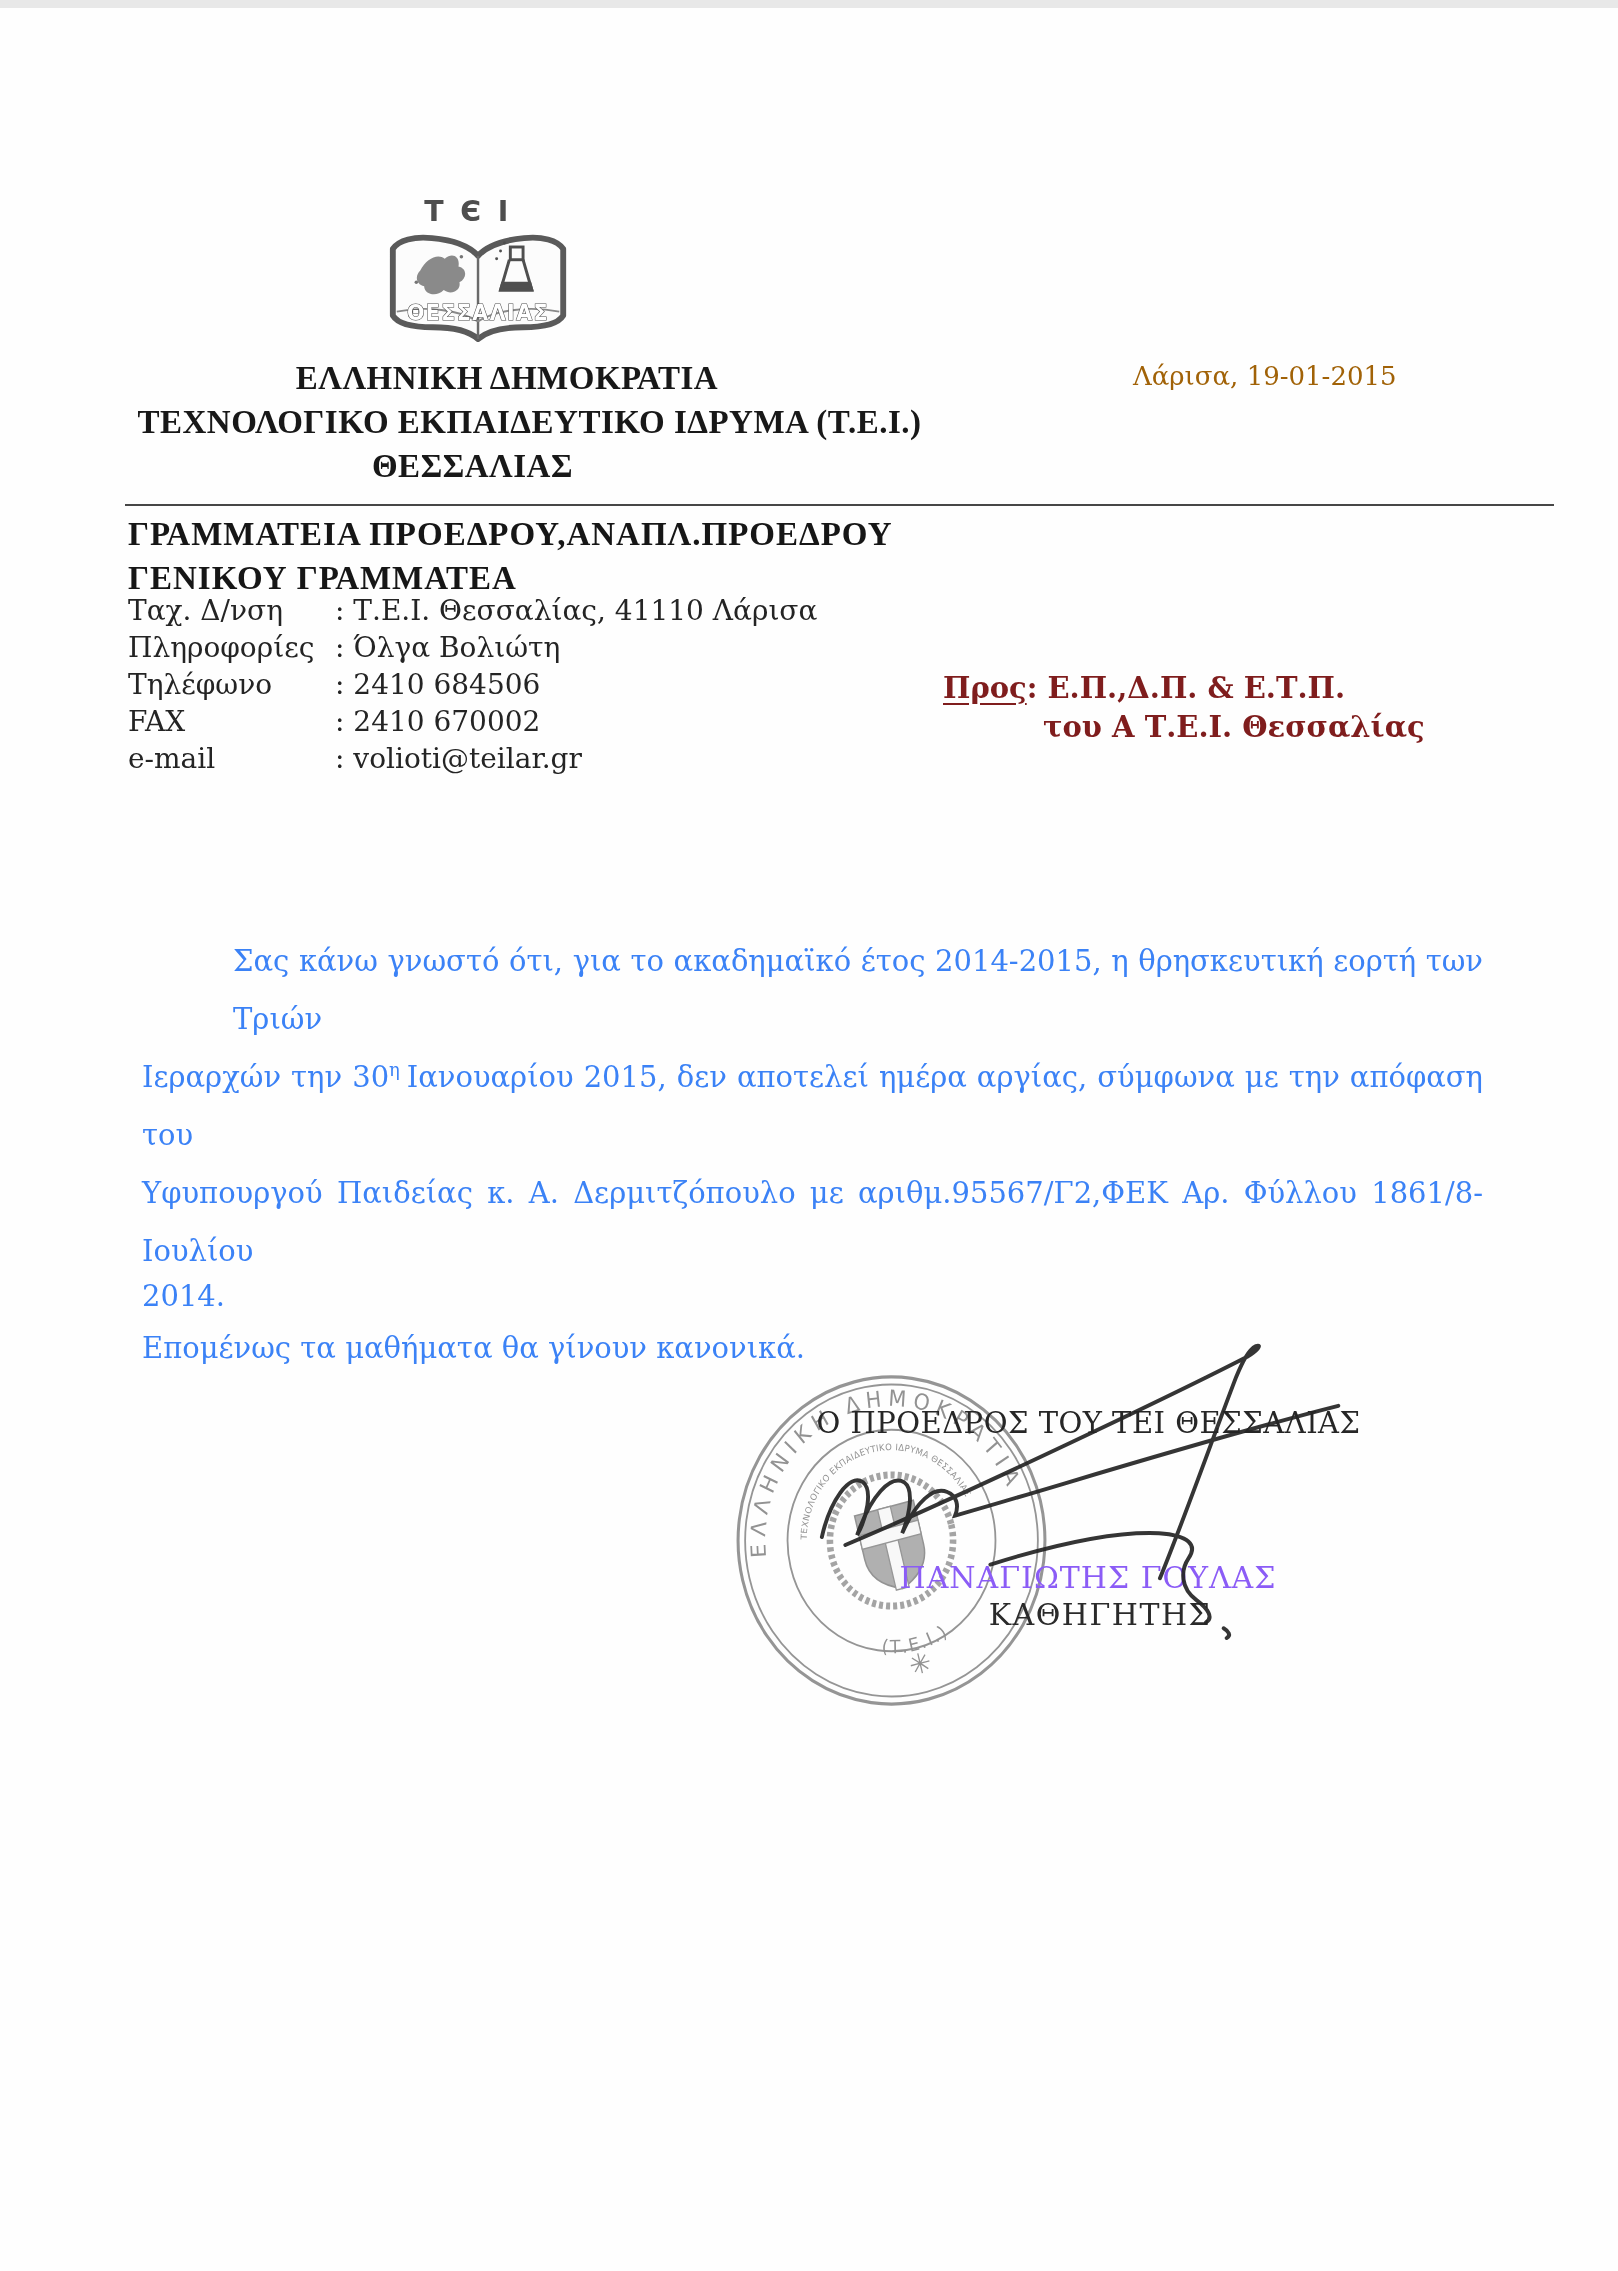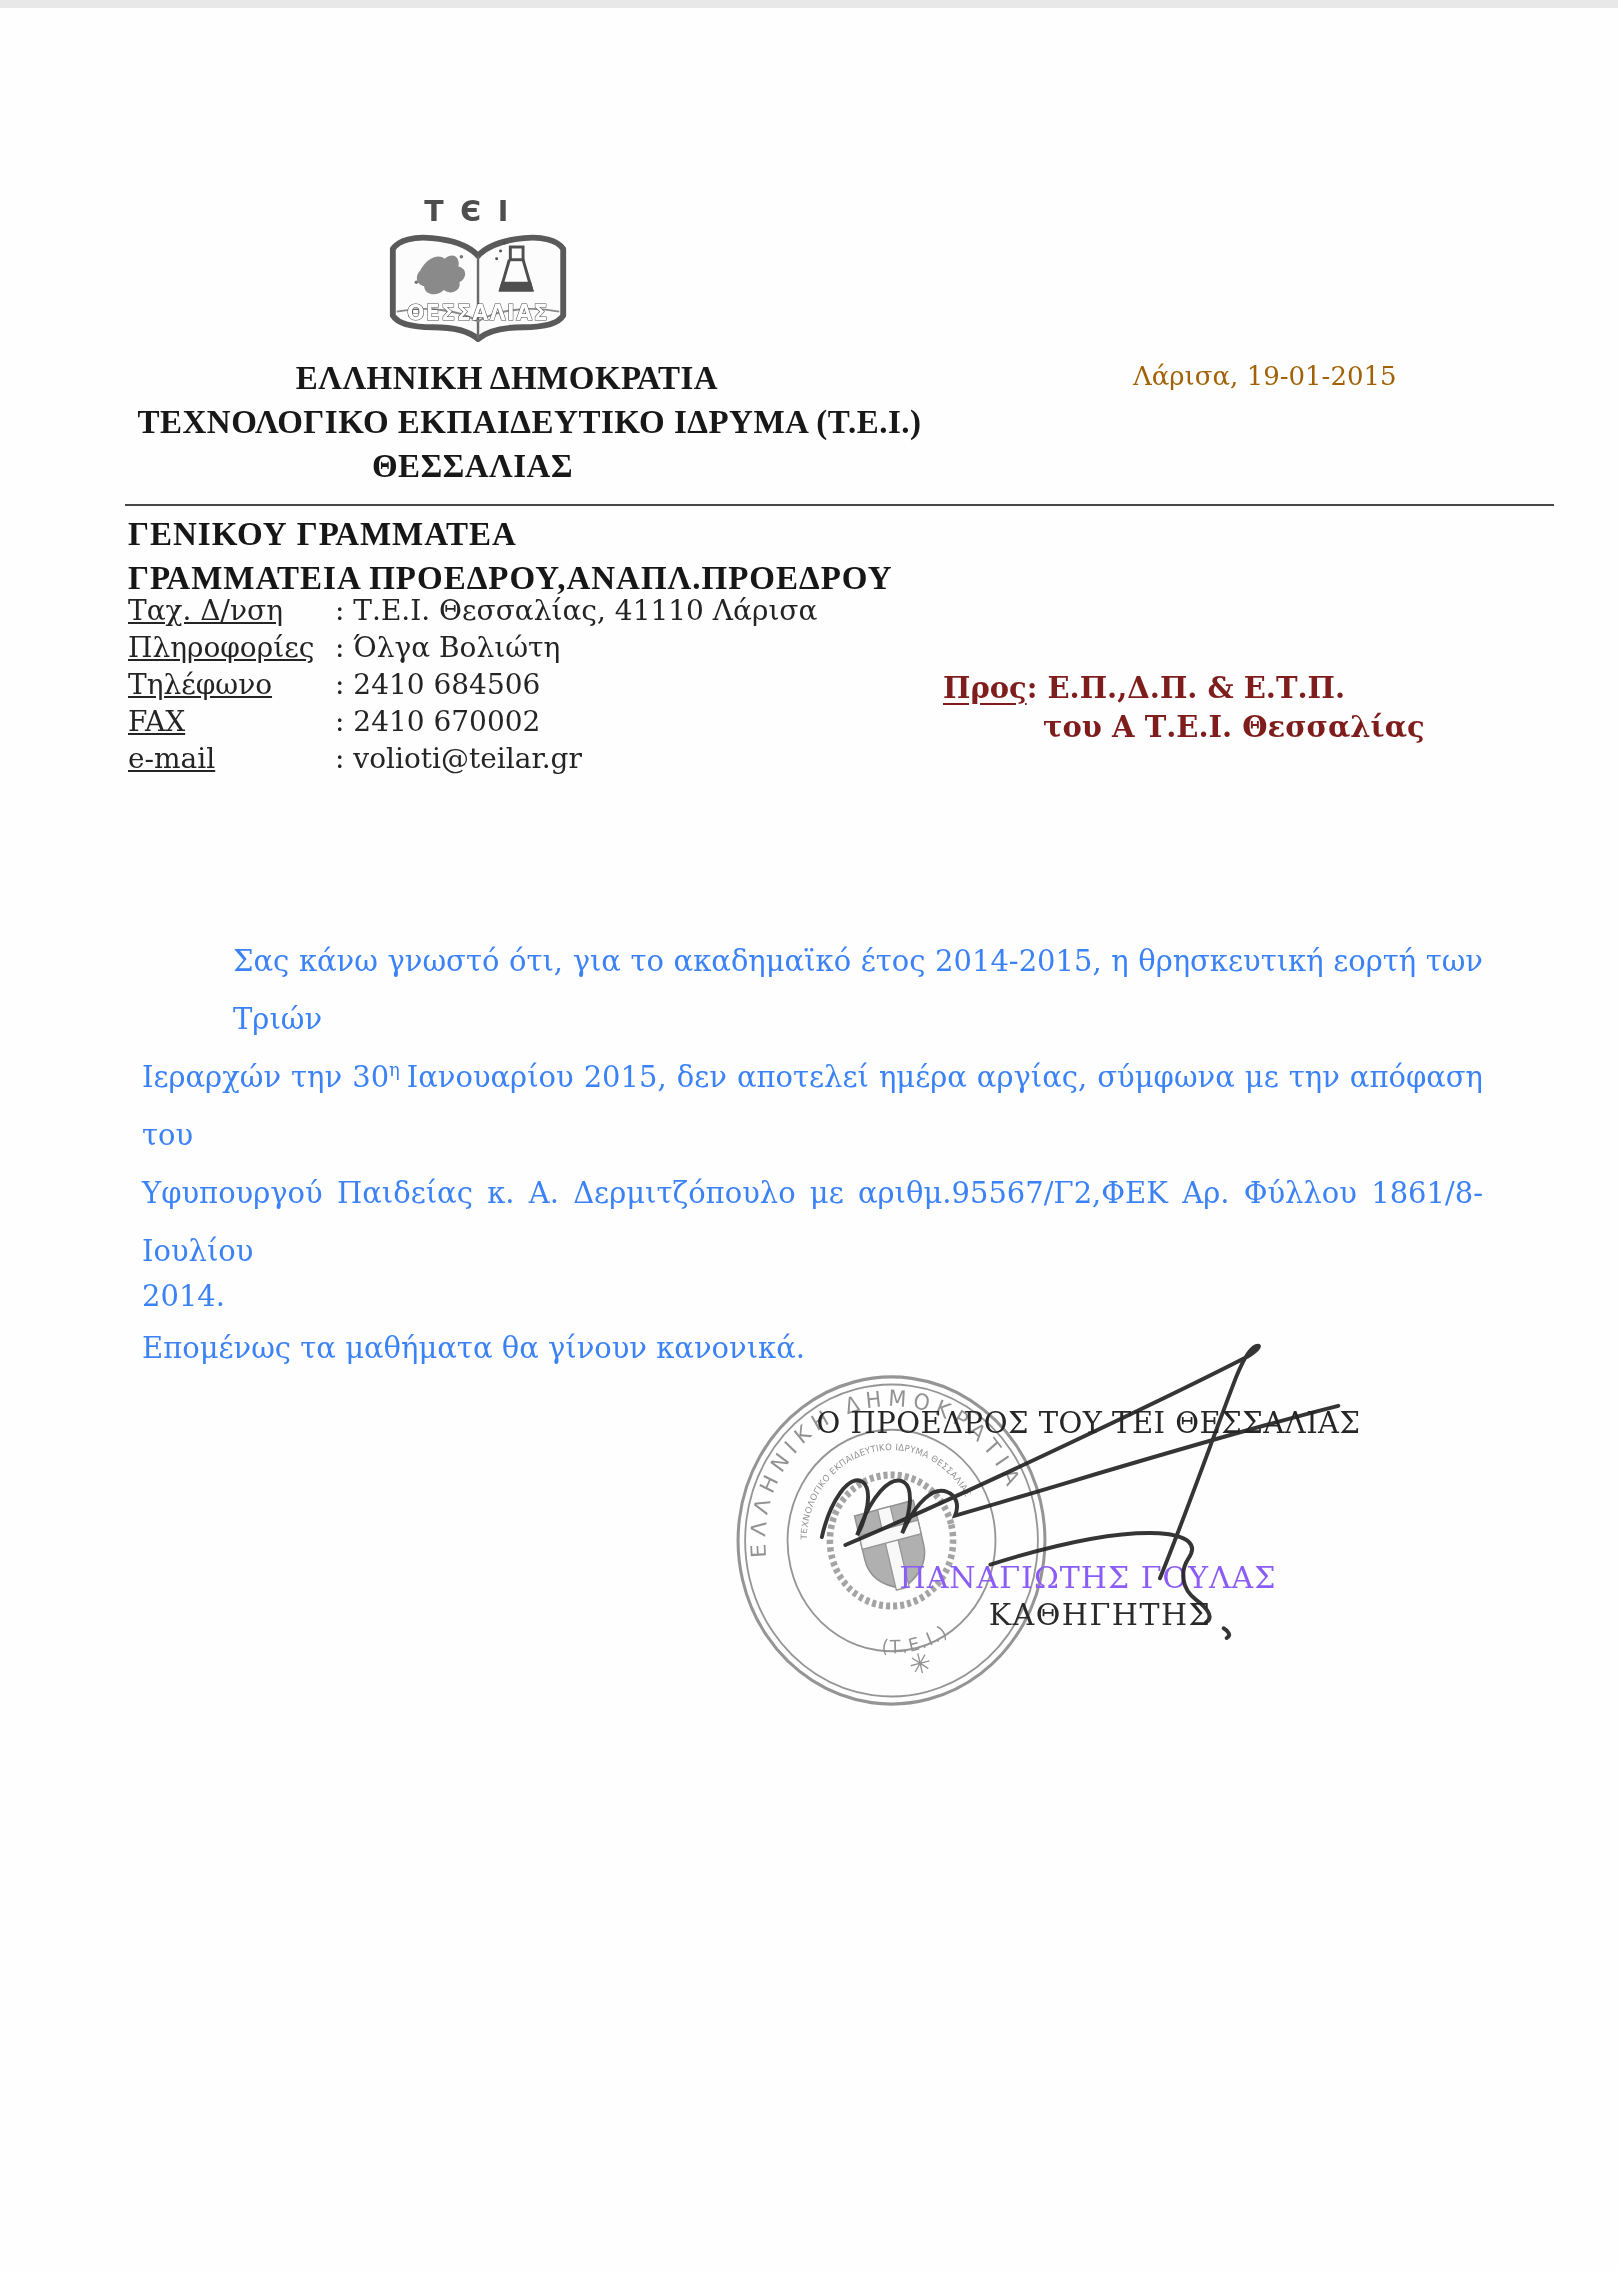--- a/index.html
+++ b/index.html
@@ -36,21 +36,21 @@
   .office{
     position:absolute;left:128px;top:504px;
     font-family:"Liberation Serif", serif;font-weight:bold;
     font-size:33px;line-height:44px;color:#161616;letter-spacing:1px;
   }
   .contacts{
     position:absolute;left:128px;top:584px;
     font-size:28px;color:#242424;
   }
   .contact-row{display:flex;height:37px;line-height:37px;}
-  .contact-row .lbl{width:207px;text-decoration:underline;}
+  .contact-row .lbl{width:207px;}
   
   .recipient{
     position:absolute;left:943px;top:661px;
     font-size:29px;line-height:39px;color:#7f1d1d;
   }
   .recipient .r1{font-weight:bold;}
   .recipient .r1 .u{text-decoration:underline;text-underline-offset:4.9px;}
   .recipient .r2{margin-left:100px;font-weight:bold;text-align:center;}
   
   .letter-body{
@@ -117,22 +117,22 @@
     <div class="l1">ΕΛΛΗΝΙΚΗ ΔΗΜΟΚΡΑΤΙΑ</div>
     <div class="l2">ΤΕΧΝΟΛΟΓΙΚΟ ΕΚΠΑΙΔΕΥΤΙΚΟ ΙΔΡΥΜΑ (Τ.Ε.Ι.)</div>
     <div class="l3">ΘΕΣΣΑΛΙΑΣ</div>
   </div>
 
   <div class="letter-date">Λάρισα, 19-01-2015</div>
 
   <div class="header-rule"></div>
 
   <div class="office">
+    <div>ΓΡΑΜΜΑΤΕΙΑ ΠΡΟΕΔΡΟΥ,ΑΝΑΠΛ.ΠΡΟΕΔΡΟΥ</div>
     <div>ΓΕΝΙΚΟΥ ΓΡΑΜΜΑΤΕΑ</div>
-    <div>ΓΡΑΜΜΑΤΕΙΑ ΠΡΟΕΔΡΟΥ,ΑΝΑΠΛ.ΠΡΟΕΔΡΟΥ</div>
   </div>
 
   <div class="contacts">
     <div class="contact-row">
       <span class="lbl">Ταχ. Δ/νση</span>
       <span class="val">: Τ.Ε.Ι. Θεσσαλίας, 41110 Λάρισα</span>
     </div>
     <div class="contact-row">
       <span class="lbl">Πληροφορίες</span>
       <span class="val">: Όλγα Βολιώτη</span>

